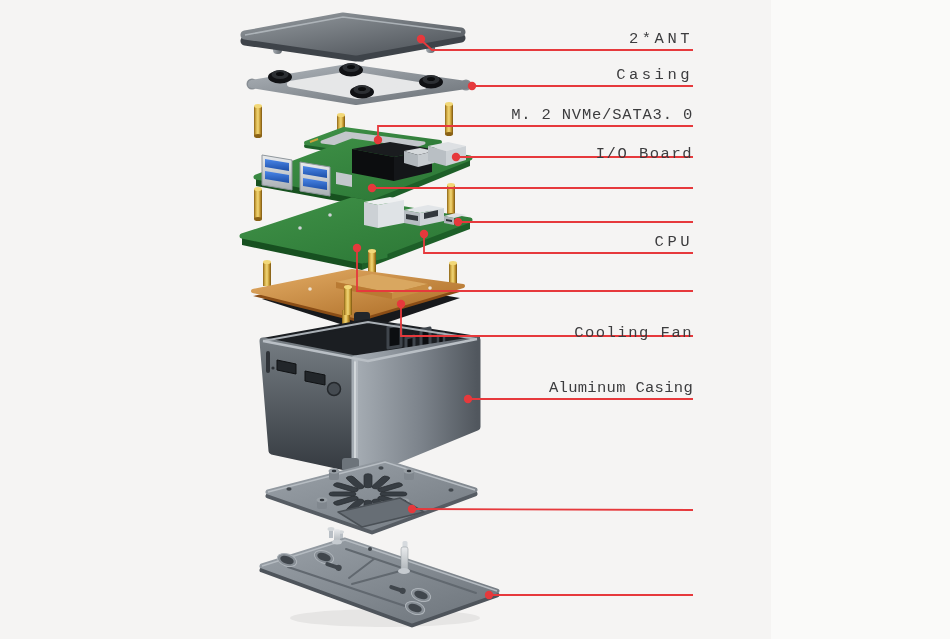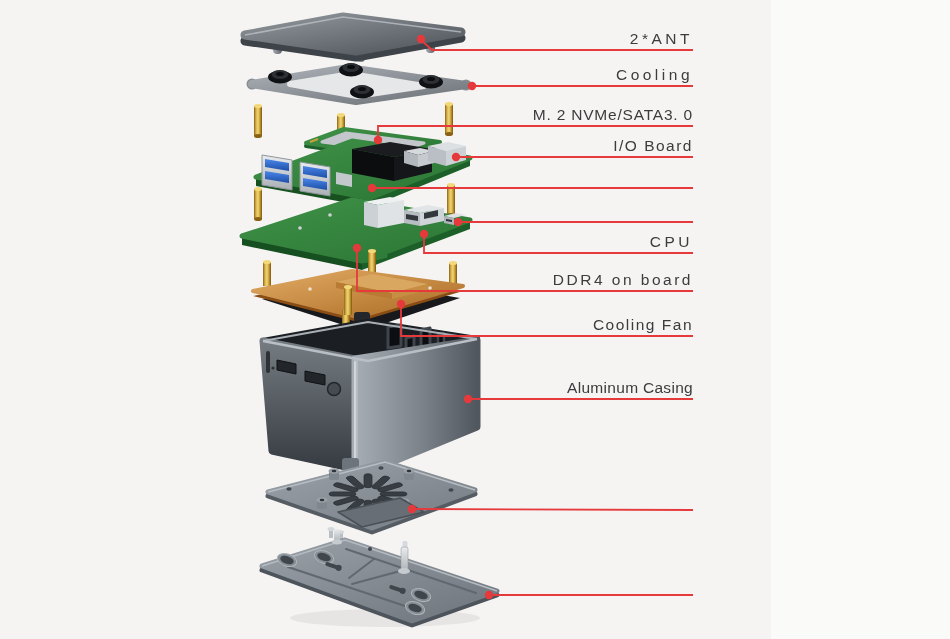--- a/index.html
+++ b/index.html
@@ -1,34 +1,34 @@
 <!DOCTYPE html>
 <html><head>
 <meta charset="utf-8">
 <style>
   html,body{margin:0;padding:0;}
   #canvas{
     position:relative;
     width:950px;height:639px;
     overflow:hidden;
     background:#f5f4f3;
-    font-family:Liberation Sans, sans-serif;
+    font-family:Liberation Mono, monospace;
   }
   #bg-right{
     position:absolute;left:771px;top:0;width:179px;height:639px;
     background:#fafaf9;
   }
   svg{position:absolute;left:0;top:0;}
   .label{
     position:absolute;right:257px;height:22px;line-height:22px;
     font-size:15.5px;color:#3c3c3e;white-space:nowrap;
   }
   .ls-a{letter-spacing:3.5px;}
   .ls-b{letter-spacing:2.5px;}
-  .ls-c{letter-spacing:1.5px;}
+  .ls-c{letter-spacing:1.5px;margin-top:8px;}
   .ls-d{letter-spacing:0.8px;}
   .ls-e{letter-spacing:0.3px;}
 </style>
 </head>
 <body>
 
 <div id="canvas">
   <div id="bg-right"></div>
 
   <svg width="950" height="639" viewBox="0 0 950 639">
@@ -406,20 +406,19 @@
       <circle cx="424" cy="234" r="4.2"></circle>
       <circle cx="357" cy="248" r="4.2"></circle>
       <circle cx="401" cy="304" r="4.2"></circle>
       <circle cx="468" cy="399" r="4.2"></circle>
       <circle cx="412" cy="509" r="4.2"></circle>
       <circle cx="489" cy="595" r="4.2"></circle>
     </g>
   </svg>
 
   <div class="label ls-a" style="top:28px">2*ANT</div>
-  <div class="label ls-a" style="top:64px">Cooling</div>
+  <div class="label ls-a" style="top:64px">Casing</div>
   <div class="label ls-d" style="top:104px">M. 2 NVMe/SATA3. 0</div>
   <div class="label ls-c" style="top:135px">I/O Board</div>
   <div class="label ls-a" style="top:231px">CPU</div>
-  <div class="label ls-b" style="top:269px">DDR4 on board</div>
   <div class="label ls-e" style="top:377px">Aluminum Casing</div>
   <div class="label ls-c" style="top:314px">Cooling Fan</div>
 </div>
 
 </body></html>

